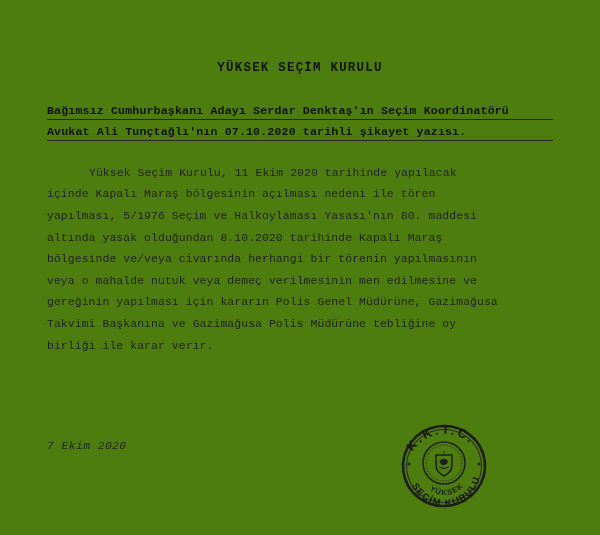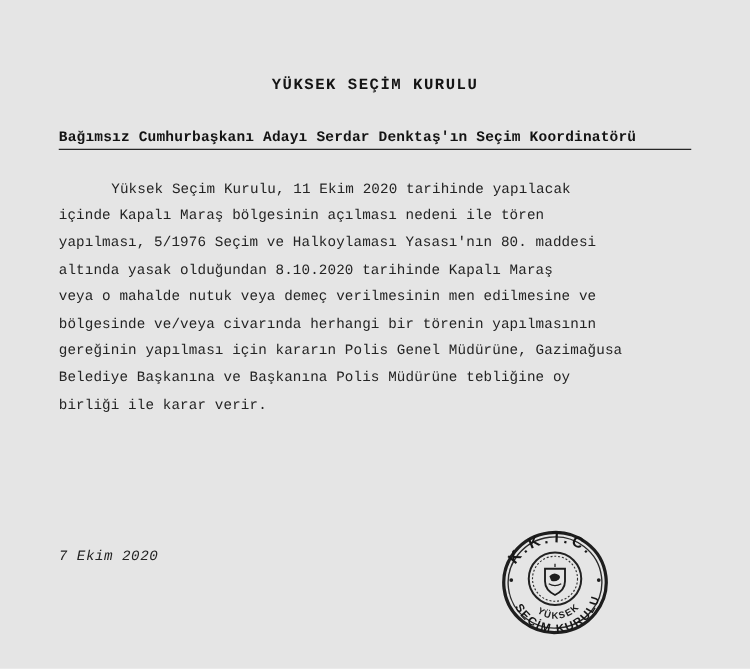--- a/index.html
+++ b/index.html
@@ -12,21 +12,21 @@
     height: 535px;
     font-family: "Liberation Mono", "DejaVu Sans Mono", monospace;
     color: #1a1a1a;
     position: relative;
     overflow: hidden;
   }
 
   .page {
     position: absolute;
     inset: 0;
-    background: #e5e5e5;
+    background: #4d7c0f;
     padding: 0;
   }
 
   
   .doc-header {
     text-align: center;
     padding-top: 62px;
   }
   .doc-title {
     font-weight: bold;
@@ -112,31 +112,32 @@
 <body>
 
 <div class="page">
 
   <div class="doc-header">
     <div class="doc-title">YÜKSEK SEÇİM KURULU</div>
   </div>
 
   <div class="subject">
     <span class="subject-line">Bağımsız Cumhurbaşkanı Adayı Serdar Denktaş'ın Seçim Koordinatörü</span>
+    <span class="subject-line">Avukat Ali Tunçtağlı'nın 07.10.2020 tarihli şikayet yazısı.</span>
   </div>
 
   <div class="body-block">
     <span class="body-line indented">Yüksek Seçim Kurulu, 11 Ekim 2020 tarihinde yapılacak</span>
     <span class="body-line">içinde Kapalı Maraş bölgesinin açılması nedeni ile tören</span>
     <span class="body-line">yapılması, 5/1976 Seçim ve Halkoylaması Yasası'nın 80. maddesi</span>
     <span class="body-line">altında yasak olduğundan 8.10.2020 tarihinde Kapalı Maraş</span>
+    <span class="body-line">bölgesinde ve/veya civarında herhangi bir törenin yapılmasının</span>
     <span class="body-line">veya o mahalde nutuk veya demeç verilmesinin men edilmesine ve</span>
-    <span class="body-line">bölgesinde ve/veya civarında herhangi bir törenin yapılmasının</span>
     <span class="body-line">gereğinin yapılması için kararın Polis Genel Müdürüne, Gazimağusa</span>
-    <span class="body-line">Belediye Başkanına ve Başkanına Polis Müdürüne tebliğine oy</span>
+    <span class="body-line">Takvimi Başkanına ve Gazimağusa Polis Müdürüne tebliğine oy</span>
     <span class="body-line">birliği ile karar verir.</span>
   </div>
 
   <div class="footer">
 
     <div class="doc-date">7 Ekim 2020</div>
 
     <div class="seal">
       <svg viewBox="0 0 108 100" xmlns="http://www.w3.org/2000/svg">
         <defs>

